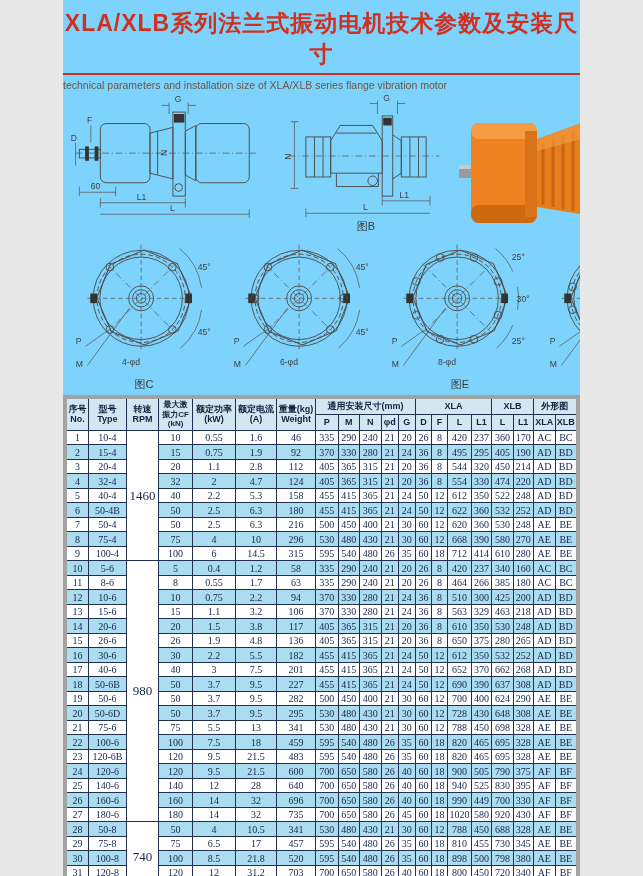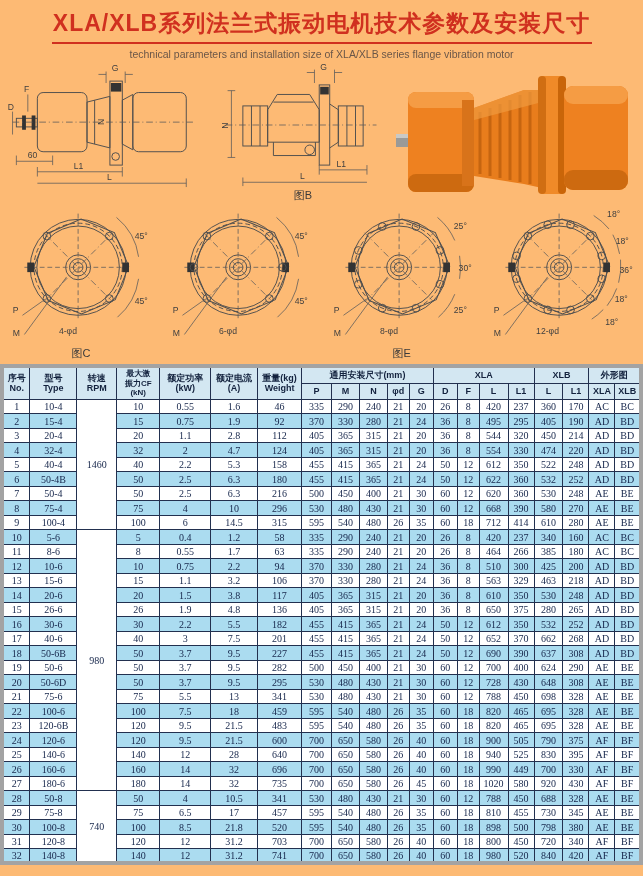--- a/index.html
+++ b/index.html
@@ -1,40 +1,40 @@
 <!DOCTYPE html>
 <html><head>
 <meta charset="utf-8">
 <style>
   * { box-sizing: border-box; margin: 0; padding: 0; }
   body { background: #e8e8e8; font-family: "Liberation Sans", sans-serif; }
-  .page { width: 643px; height: 876px; margin: 0 auto; background: #fdba74; position: relative; overflow: hidden; }
+  .page { width: 517px; height: 876px; margin: 0 auto; background: #7dd3fc; position: relative; overflow: hidden; }
 
   .title { text-align: center; font-size: 23px; font-weight: bold; color: #d0301f; padding-top: 8px; letter-spacing: 1px; font-family: "Liberation Sans", sans-serif; }
   .title-rule { width: 540px; height: 2px; background: #d0301f; margin: 3px auto 0 auto; }
-  .subtitle { text-align: center; font-size: 10.5px; color: #6a5648; margin-top: 4px; }
+  .subtitle { font-size: 10.5px; color: #6a5648; margin-top: 4px; }
 
   .figs-top { display: flex; align-items: flex-start; margin-top: 2px; padding: 0 2px; }
   .fig { text-align: center; }
   .fig-caption { font-size: 11px; color: #3a3a3a; margin-top: -4px; }
   svg text { font-family: "Liberation Sans", sans-serif; fill: #3f3f3f; }
   .draw { stroke: #4e4e4e; fill: none; stroke-width: 1; }
   .dash { stroke-dasharray: 5 3; }
   .dashdot { stroke-dasharray: 7 3 1 3; }
   .dim { stroke: #5a5a5a; stroke-width: 0.8; }
 
   .figs-circles { display: flex; justify-content: space-between; padding: 0 2px; margin-top: 0px; }
 
   table.spec { border-collapse: collapse; table-layout: fixed; margin: 3px auto 0 auto; border: 4px solid #a3a3a3; background: #fff; }
   table.spec th, table.spec td { border: 1px solid #22304f; text-align: center; overflow: hidden; white-space: nowrap; }
   table.spec th { background: #d3e7f2; font-size: 9px; font-weight: bold; color: #13223e; line-height: 1.2; padding: 1px 0; }
   table.spec th.cf-head div { font-size: 8px; }
   table.spec td { height: 14.5px; font-family: "Liberation Serif", serif; font-size: 10px; color: #15254a; padding: 0; }
   table.spec tbody tr:nth-child(even) td:not(.rpm-cell) { background: #abdcf0; }
-  table.spec td.rpm-cell { background: #ffffff; font-size: 10px; }
+  table.spec td.rpm-cell { background: #ffffff; font-size: 13px; }
 </style>
 </head>
 <body>
 
 <div class="page">
 
   <div class="title">XLA/XLB系列法兰式振动电机技术参数及安装尺寸</div>
   <div class="title-rule"></div>
   <div class="subtitle">technical parameters and installation size of XLA/XLB series flange vibration motor</div>
 

